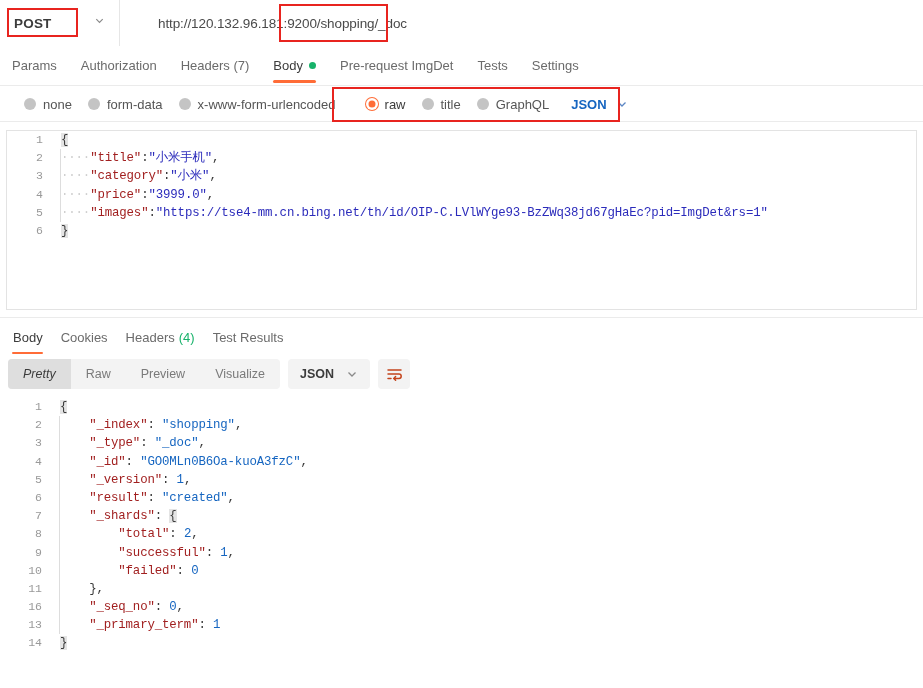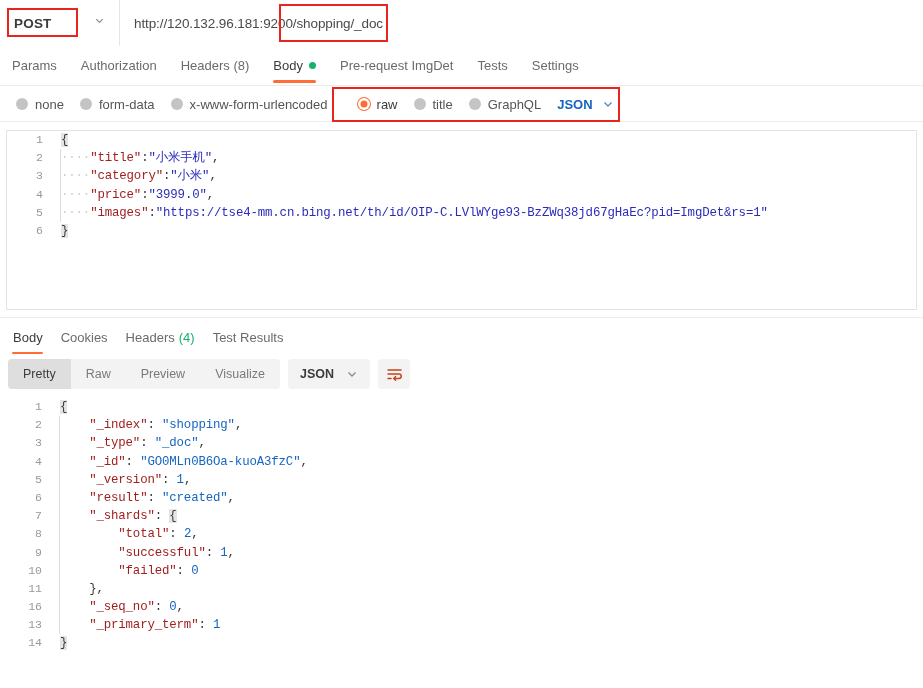--- a/index.html
+++ b/index.html
@@ -9,21 +9,21 @@
     background: #ffffff;
     font-family: "Liberation Sans", sans-serif;
     color: #2f2f2f;
     overflow: hidden;
   }
   .app { position: relative; width: 923px; height: 688px; background: #fff; }
 
   
   .urlbar {
     position: absolute; left: 0; top: 0; width: 923px; height: 46px;
-    background: #fff; display: flex; align-items: center;
+    background: #fff; display: flex; align-items: center; gap: 24px;
   }
   .method-wrap {
     position: relative; width: 120px; height: 46px;
     display: flex; align-items: center; border-right: 1px solid #e6e6e6;
   }
   .method-label {
     font-size: 13.5px; font-weight: bold; color: #3c3c3c;
     padding-left: 14px; letter-spacing: .2px;
   }
   .method-caret {
@@ -59,21 +59,21 @@
     height: 2.5px; background: #ff6c37; border-radius: 2px;
   }
   .body-dot {
     width: 7px; height: 7px; border-radius: 50%;
     background: #17b26a; margin-left: 6px; display: inline-block;
   }
 
   
   .bodytype-row {
     position: absolute; left: 0; top: 87px; width: 923px; height: 35px;
-    display: flex; align-items: center; padding-left: 16px;
+    display: flex; align-items: center; padding-left: 24px;
     border-bottom: 1px solid #ebebeb;
   }
   .radio-item {
     display: flex; align-items: center; margin-right: 16px;
     font-size: 13px; color: #555; white-space: nowrap;
   }
   .radio-dot {
     width: 12px; height: 12px; border-radius: 50%;
     background: #c4c4c4; margin-right: 7px; flex: none;
   }
@@ -146,21 +146,21 @@
     display: flex; align-items: center;
   }
   .segment {
     display: flex; align-items: center; height: 30px;
     background: #f3f3f3; border-radius: 4px; overflow: hidden;
   }
   .seg-btn {
     font-size: 12.5px; color: #7a7a7a; padding: 0 15px; height: 30px;
     display: flex; align-items: center; white-space: nowrap;
   }
-  .seg-btn.active { background: #dedede; color: #3c3c3c; }
+  .seg-btn.active { background: #dedede; color: #3c3c3c; font-style: italic; }
   .res-fmt {
     display: flex; align-items: center; height: 30px; margin-left: 8px;
     background: #f3f3f3; border-radius: 4px; padding: 0 12px;
     font-size: 12.5px; font-weight: bold; color: #3c3c3c;
   }
   .res-fmt-caret { width: 12px; height: 12px; margin-left: 12px; color: #8a8a8a; }
   .wrap-btn {
     width: 32px; height: 30px; margin-left: 8px; background: #f3f3f3;
     border-radius: 4px; display: flex; align-items: center; justify-content: center;
   }
@@ -183,21 +183,21 @@
   </div>
 
   <div class="req-tabs">
     <div class="rtab">
       <span>Params</span>
     </div>
     <div class="rtab">
       <span>Authorization</span>
     </div>
     <div class="rtab">
-      <span>Headers (8)</span>
+      <span>Headers (7)</span>
     </div>
     <div class="rtab active">
       <span>Body</span>
       <span class="body-dot"></span>
     </div>
     <div class="rtab">
       <span>Pre-request ImgDet</span>
     </div>
     <div class="rtab">
       <span>Tests</span>
@@ -221,21 +221,21 @@
       <span>x-www-form-urlencoded</span>
     </div>
     <div class="radio-item selected" style="margin-left:14px;">
       <span class="radio-dot"></span>
       <span>raw</span>
     </div>
     <div class="radio-item">
       <span class="radio-dot"></span>
       <span>title</span>
     </div>
-    <div class="radio-item" style="margin-right:10px;">
+    <div class="radio-item" style="margin-right:16px;">
       <span class="radio-dot"></span>
       <span>GraphQL</span>
     </div>
     <div class="fmt-select">
       <span>JSON</span>
       <svg class="fmt-caret" viewBox="0 0 12 12" fill="none" stroke="currentColor" stroke-width="1.3">
         <path d="M2.5 4.5 L6 8 L9.5 4.5"></path>
       </svg>
     </div>
   </div>

